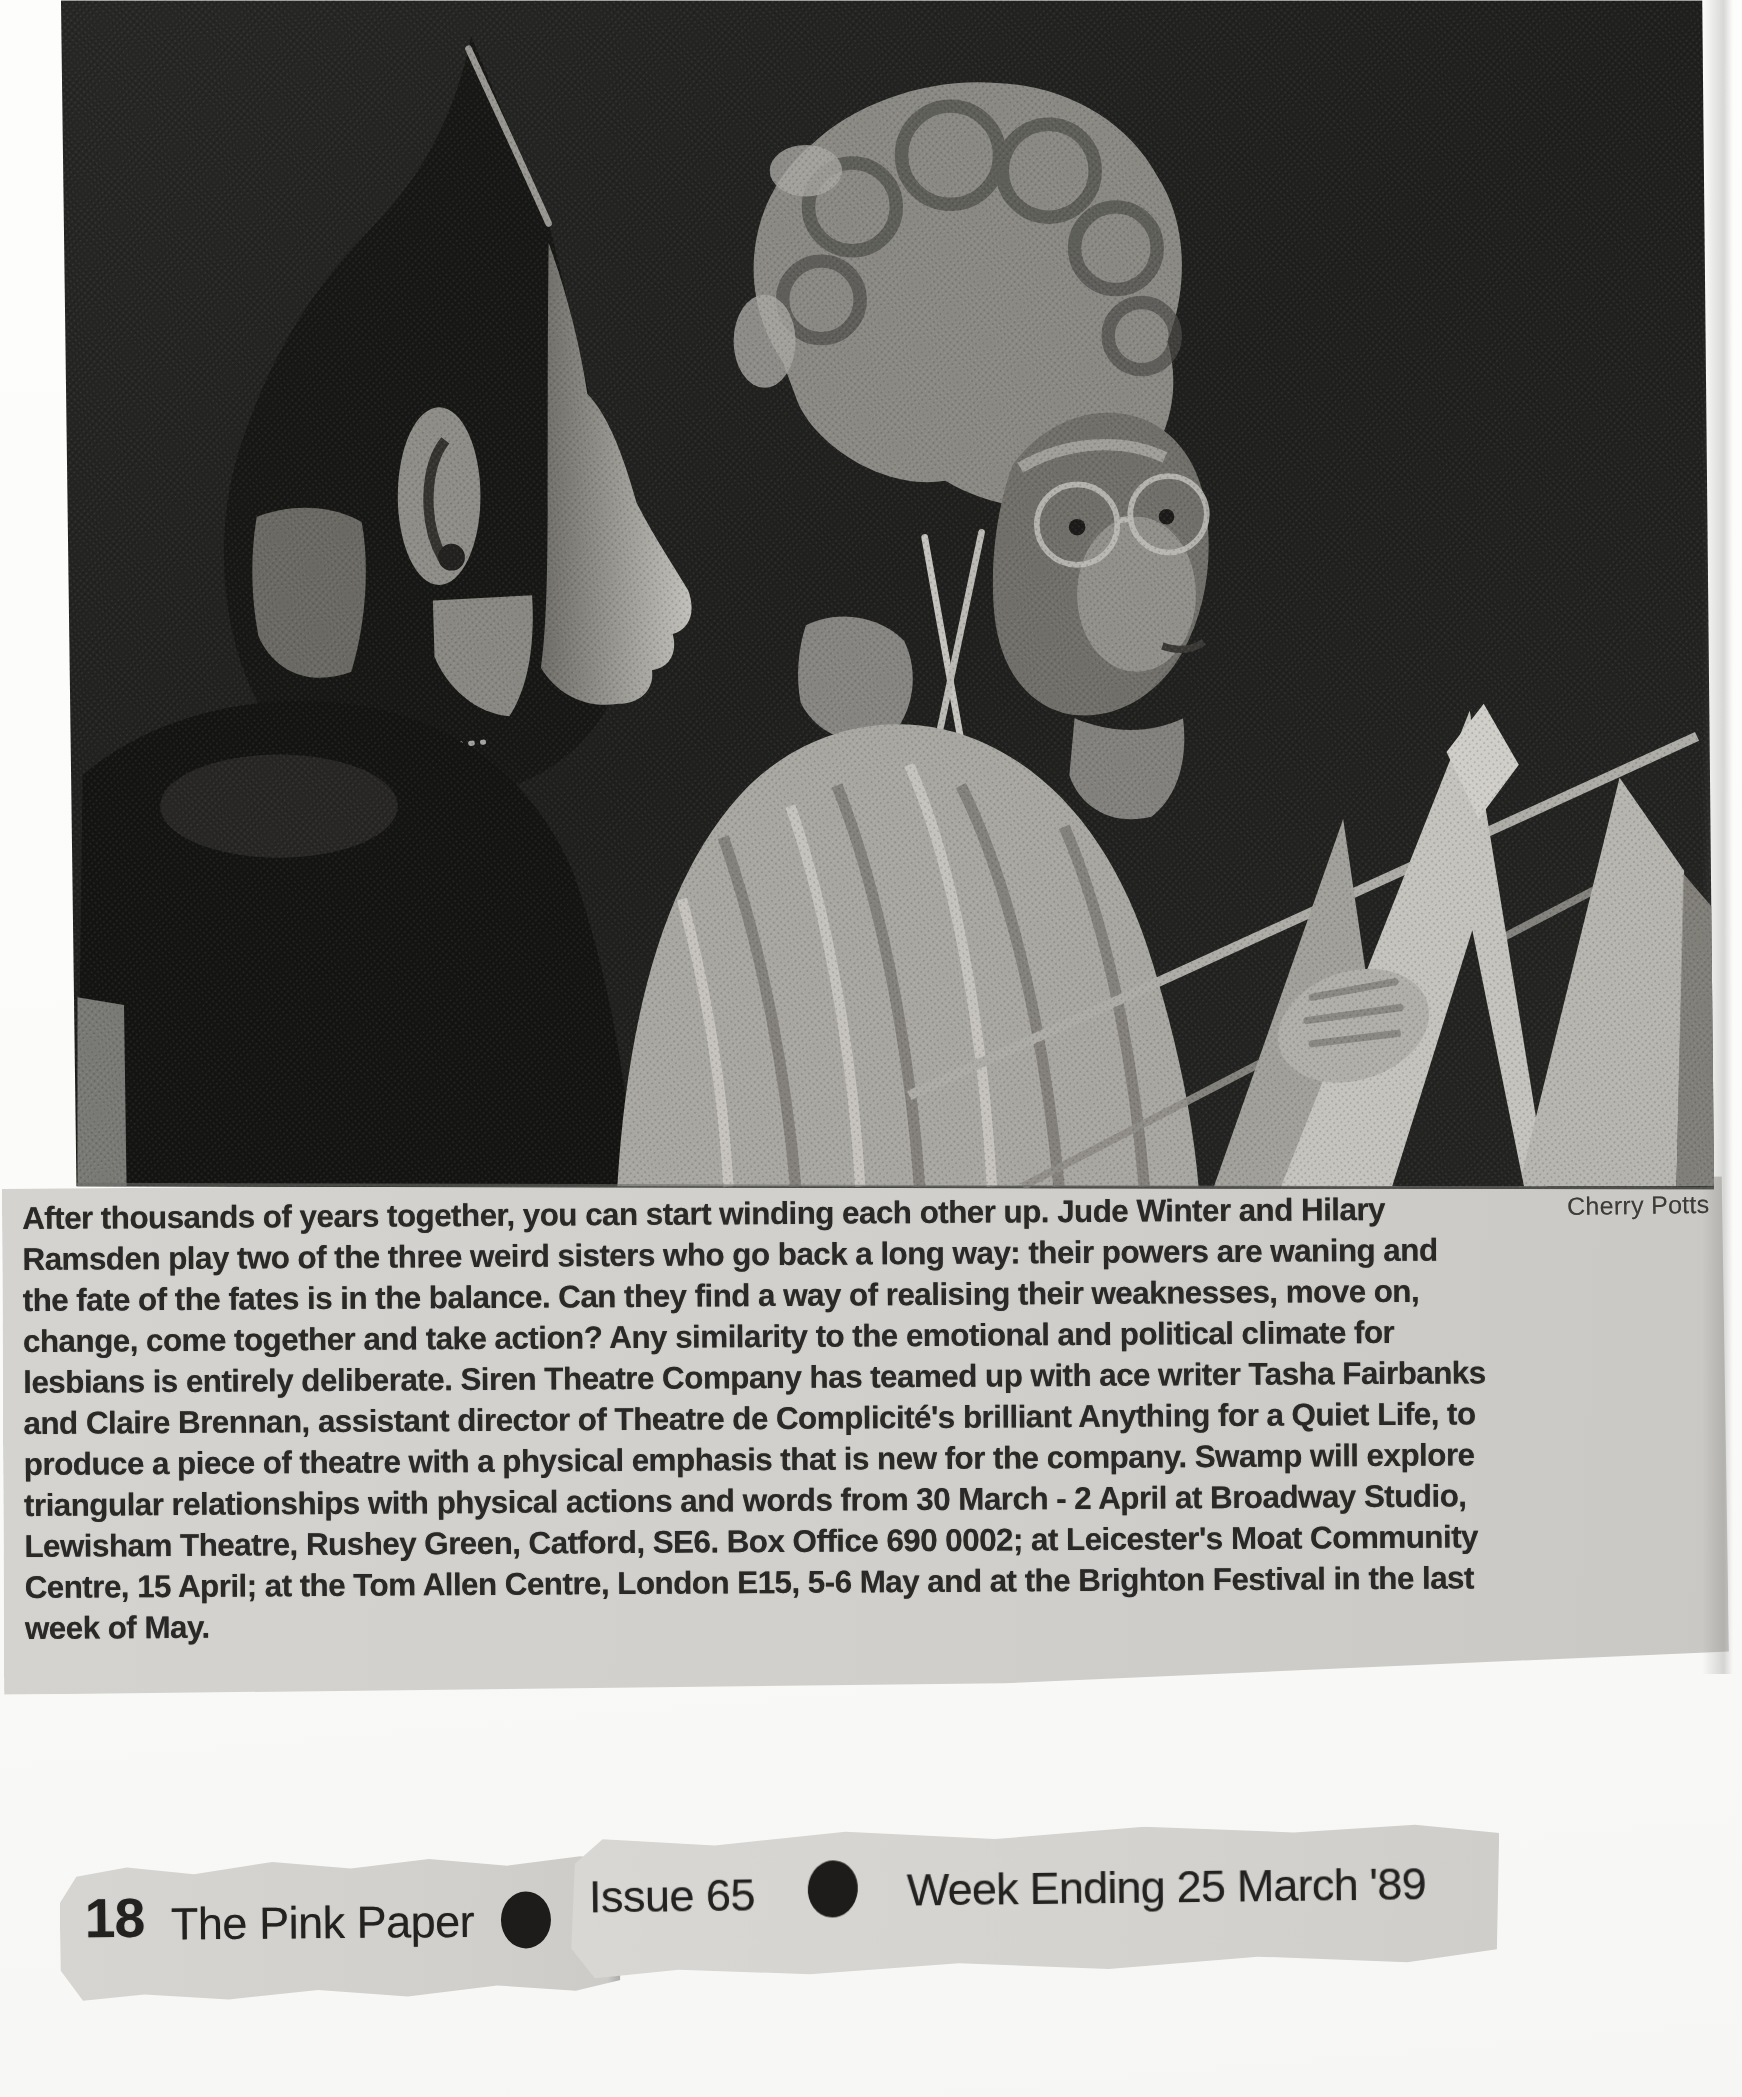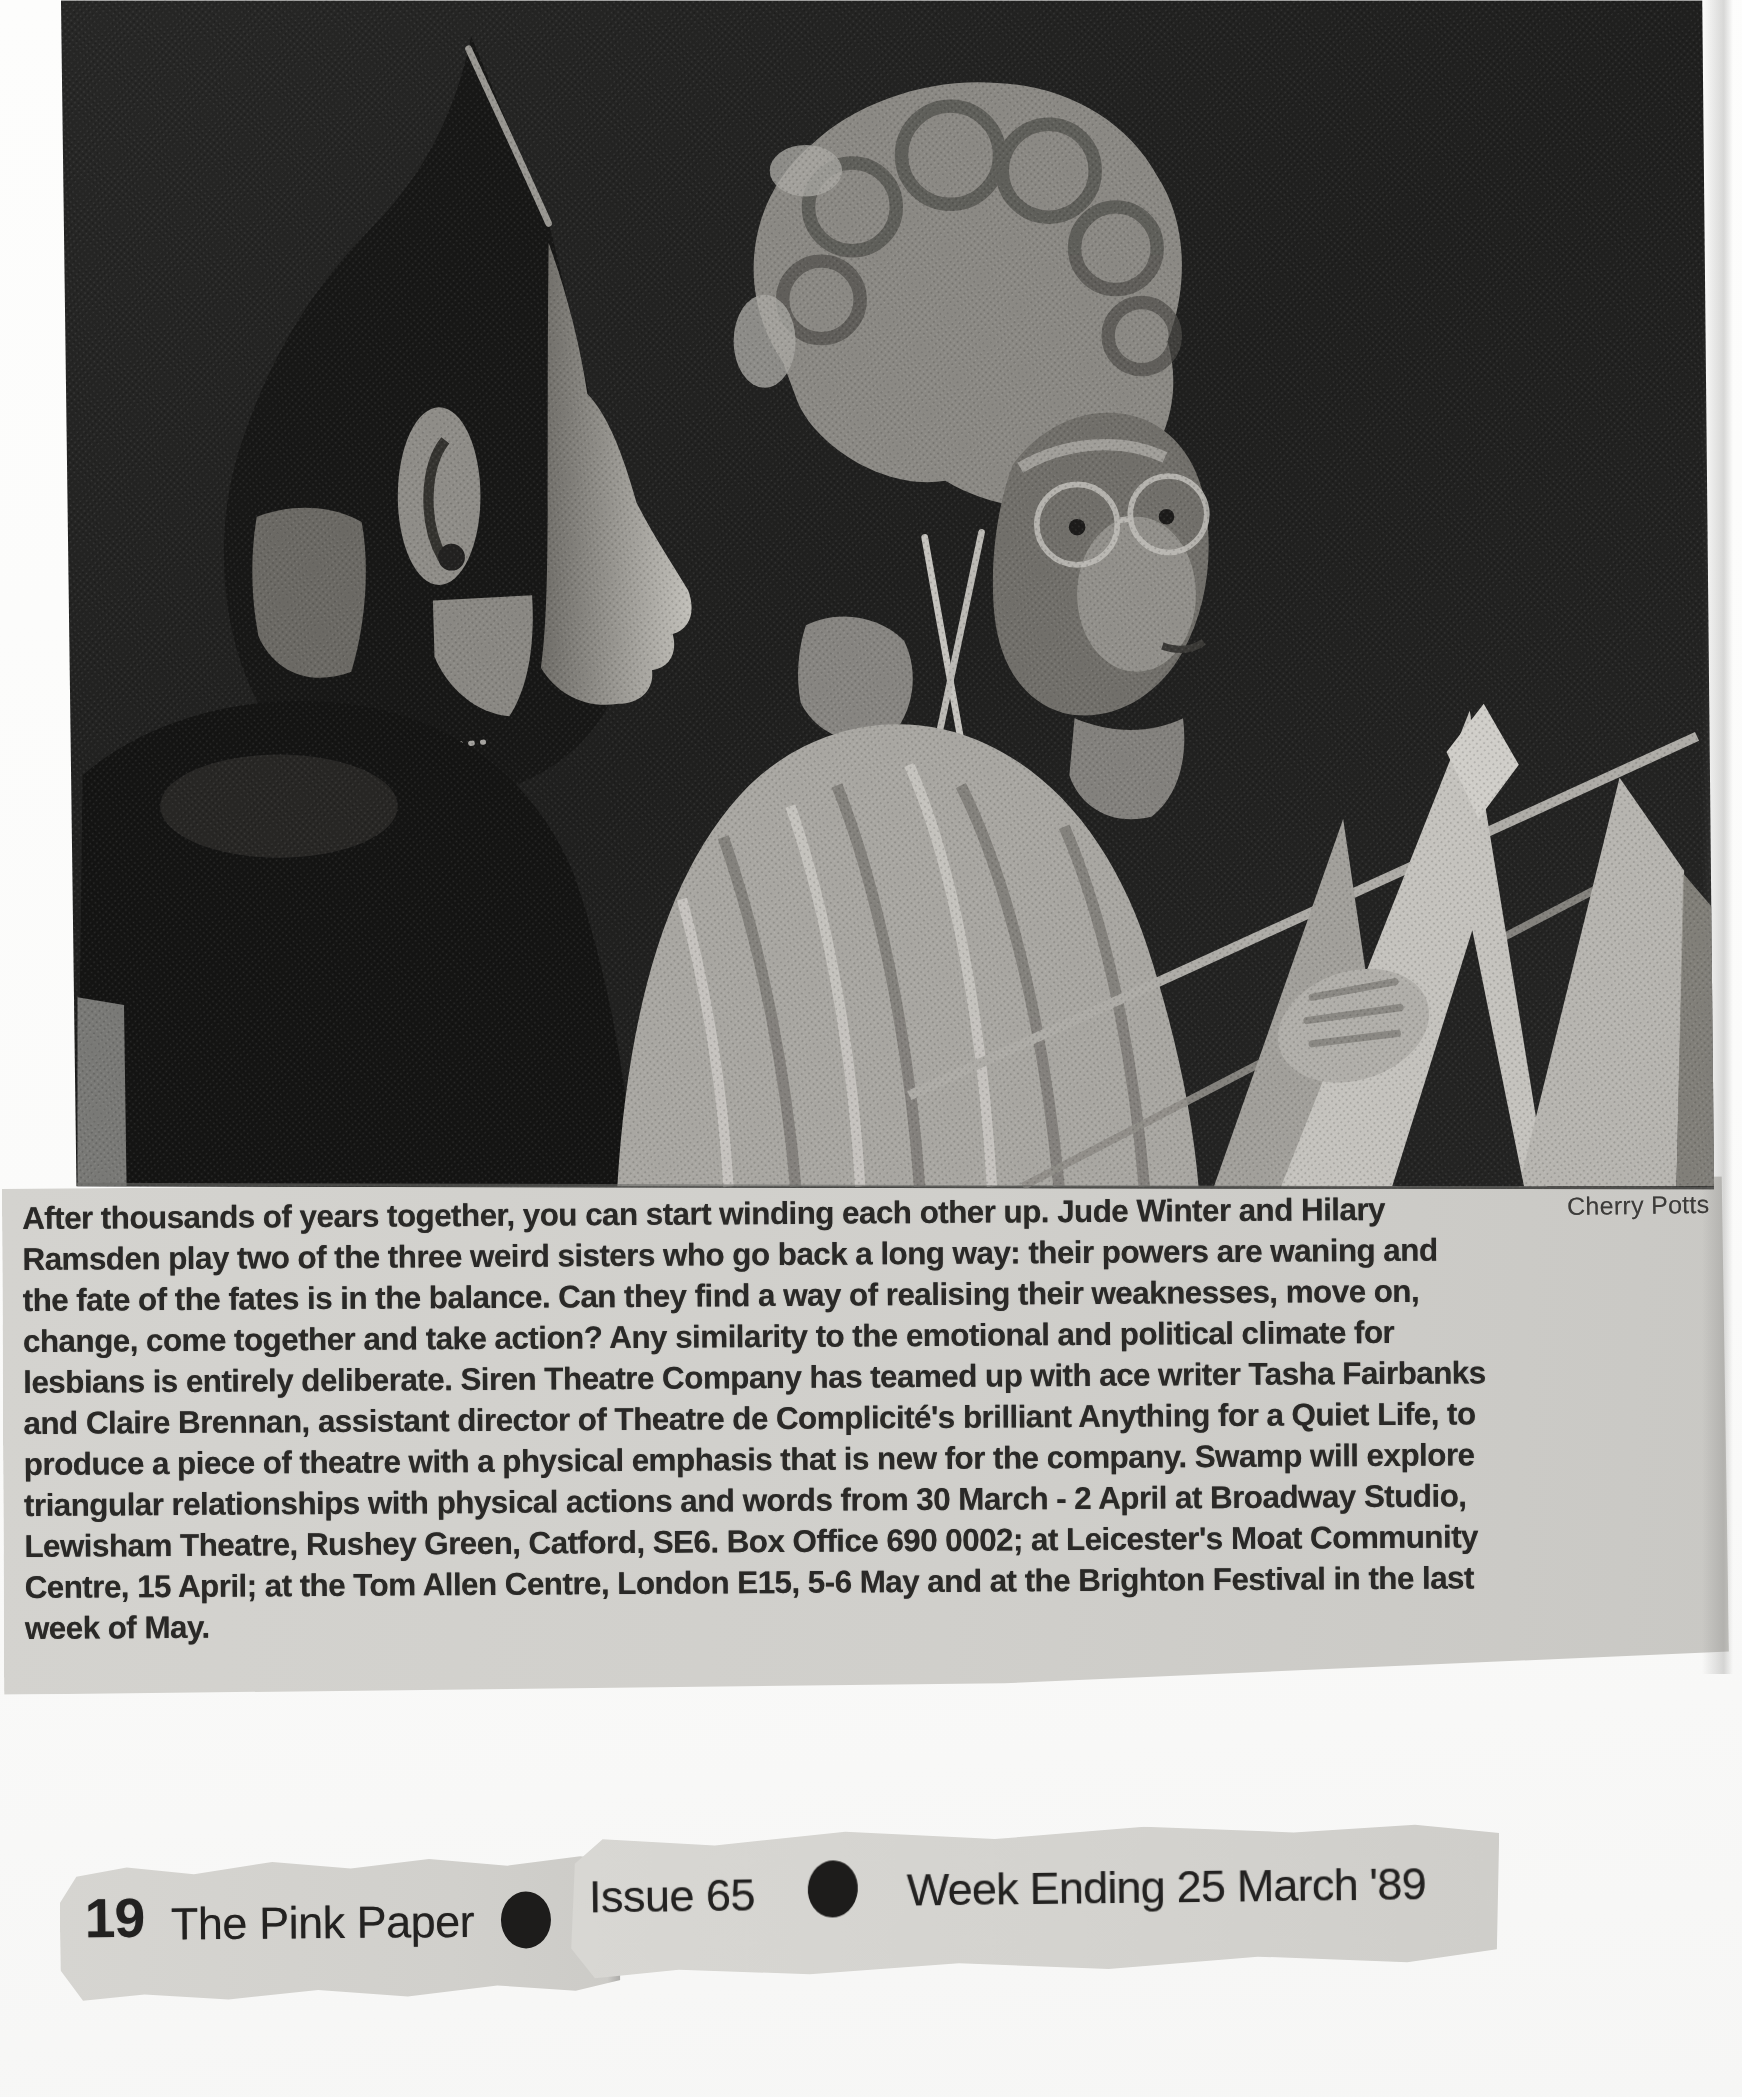--- a/index.html
+++ b/index.html
@@ -217,21 +217,21 @@
     <div class="cap-line">lesbians is entirely deliberate. Siren Theatre Company has teamed up with ace writer Tasha Fairbanks</div>
     <div class="cap-line">and Claire Brennan, assistant director of Theatre de Complicité's brilliant Anything for a Quiet Life, to</div>
     <div class="cap-line">produce a piece of theatre with a physical emphasis that is new for the company. Swamp will explore</div>
     <div class="cap-line">triangular relationships with physical actions and words from 30 March - 2 April at Broadway Studio,</div>
     <div class="cap-line">Lewisham Theatre, Rushey Green, Catford, SE6. Box Office 690 0002; at Leicester's Moat Community</div>
     <div class="cap-line">Centre, 15 April; at the Tom Allen Centre, London E15, 5-6 May and at the Brighton Festival in the last</div>
     <div class="cap-line">week of May.</div>
   </div>
 
   <div class="strip strip-a">
-    <span class="pagenum">19</span>
+    <span class="pagenum">18</span>
     <span class="pubname">The Pink Paper</span>
     <span class="bullet bullet-a"></span>
   </div>
 
   <div class="strip strip-b">
     <span class="issue">Issue 65</span>
     <span class="bullet bullet-b"></span>
     <span class="week">Week Ending 25 March '89</span>
   </div>
 

